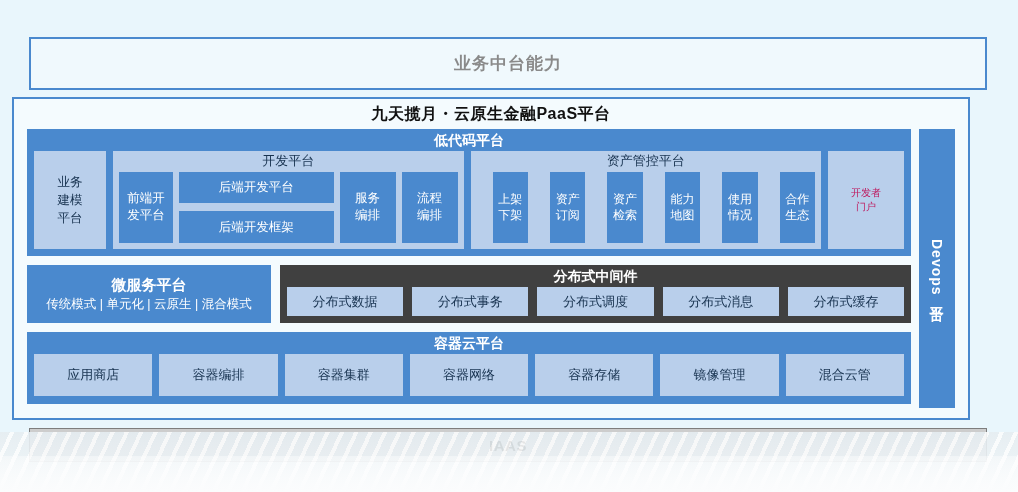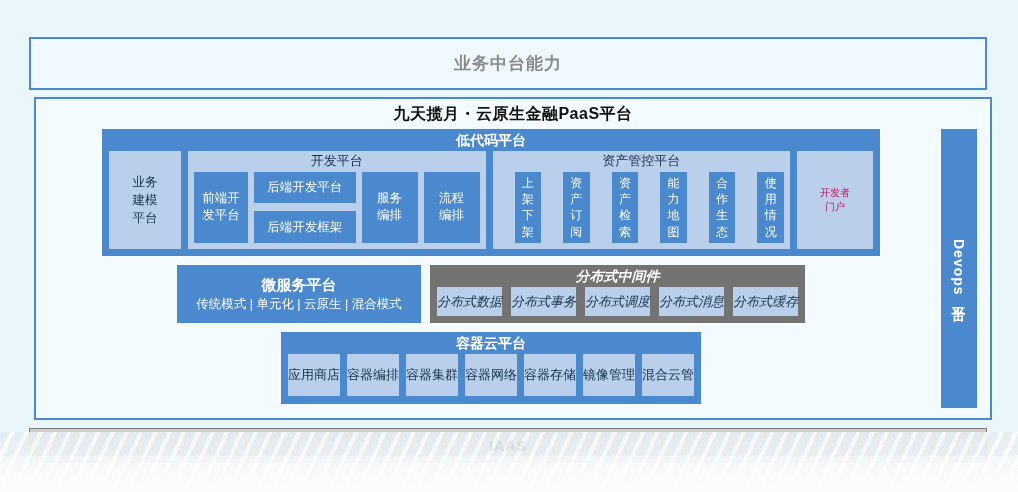--- a/index.html
+++ b/index.html
@@ -30,33 +30,33 @@
   .band-top{
     position:absolute;left:29px;top:37px;width:958px;height:53px;
     border:2px solid #4a89ce;background:#f0f9fd;
     display:flex;align-items:center;justify-content:center;
     box-sizing:border-box;
   }
   .band-top span{font-size:17px;font-weight:bold;color:#8a8a8a;letter-spacing:1px;}
 
   
   .paas{
-    position:absolute;left:34px;top:97px;width:958px;height:323px;
+    position:absolute;left:12px;top:97px;width:958px;height:323px;
     border:2px solid #4a89ce;background:#f4fbfe;
     box-sizing:border-box;
   }
   .paas-title{
     height:30px;display:flex;align-items:center;justify-content:center;
     font-size:16px;font-weight:bold;color:#111;letter-spacing:.5px;
   }
   .paas-body{
     position:absolute;left:13px;top:30px;right:13px;bottom:10px;
     display:flex;gap:8px;
   }
-  .paas-left{flex:1;display:flex;flex-direction:column;gap:9px;min-width:0;align-items:center;}
+  .paas-left{flex:1;display:flex;flex-direction:column;gap:9px;min-width:0;}
 
   
   .grp{background:#4a89ce;box-sizing:border-box;}
   .grp-h{
     color:#fff;font-weight:bold;font-size:14px;text-align:center;
     padding:4px 0 3px;line-height:1.1;
   }
 
   
   .lowcode{height:127px;padding:0 7px 7px;display:flex;flex-direction:column;}
@@ -93,22 +93,22 @@
   
   .midrow{height:58px;display:flex;gap:9px;}
   .micro{
     width:244px;background:#4a89ce;color:#fff;
     display:flex;flex-direction:column;align-items:center;justify-content:center;
     box-sizing:border-box;
   }
   .micro-t{font-size:15px;font-weight:bold;line-height:1.25;}
   .micro-s{font-size:12.5px;line-height:1.3;margin-top:1px;}
   .mid{
-    flex:1;background:#737373;display:flex;flex-direction:column;
-    padding:0 7px 7px;box-sizing:border-box;min-width:0;font-style:italic;
+    flex:1;background:#404040;display:flex;flex-direction:column;
+    padding:0 7px 7px;box-sizing:border-box;min-width:0;
   }
   .mid-row{flex:1;display:flex;gap:9px;min-height:0;}
   .chip{
     flex:1;background:#b9cfeb;color:#17324f;font-size:13px;
     display:flex;align-items:center;justify-content:center;text-align:center;
     min-width:0;
   }
 
   
   .cloud{height:72px;display:flex;flex-direction:column;padding:0 7px 8px;box-sizing:border-box;}
@@ -165,22 +165,22 @@
               </div>
             </div>
 
             <div class="subpanel">
               <div class="subpanel-h">资产管控平台</div>
               <div class="subpanel-row">
                 <div class="tile tile-sm asset-tile nl">上架<br>下架</div>
                 <div class="tile tile-sm asset-tile nl">资产<br>订阅</div>
                 <div class="tile tile-sm asset-tile nl">资产<br>检索</div>
                 <div class="tile tile-sm asset-tile nl">能力<br>地图</div>
+                <div class="tile tile-sm asset-tile nl">使用<br>情况</div>
                 <div class="tile tile-sm asset-tile nl">合作<br>生态</div>
-                <div class="tile tile-sm asset-tile nl">使用<br>情况</div>
               </div>
             </div>
 
             <div class="dev-portal nl">开发者<br>门户</div>
           </div>
         </div>
 
         <div class="midrow">
           <div class="micro">
             <div class="micro-t">微服务平台</div>

